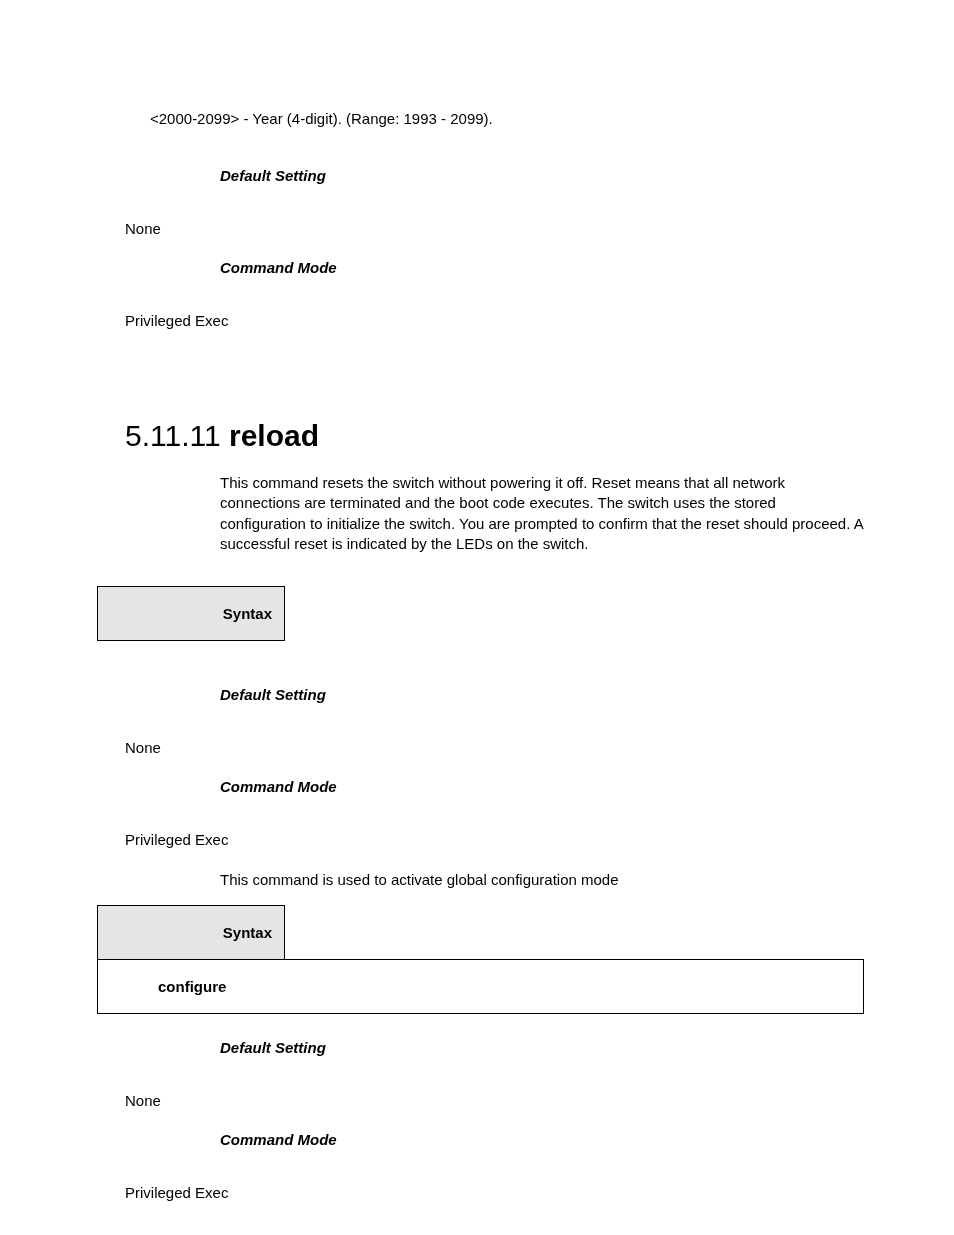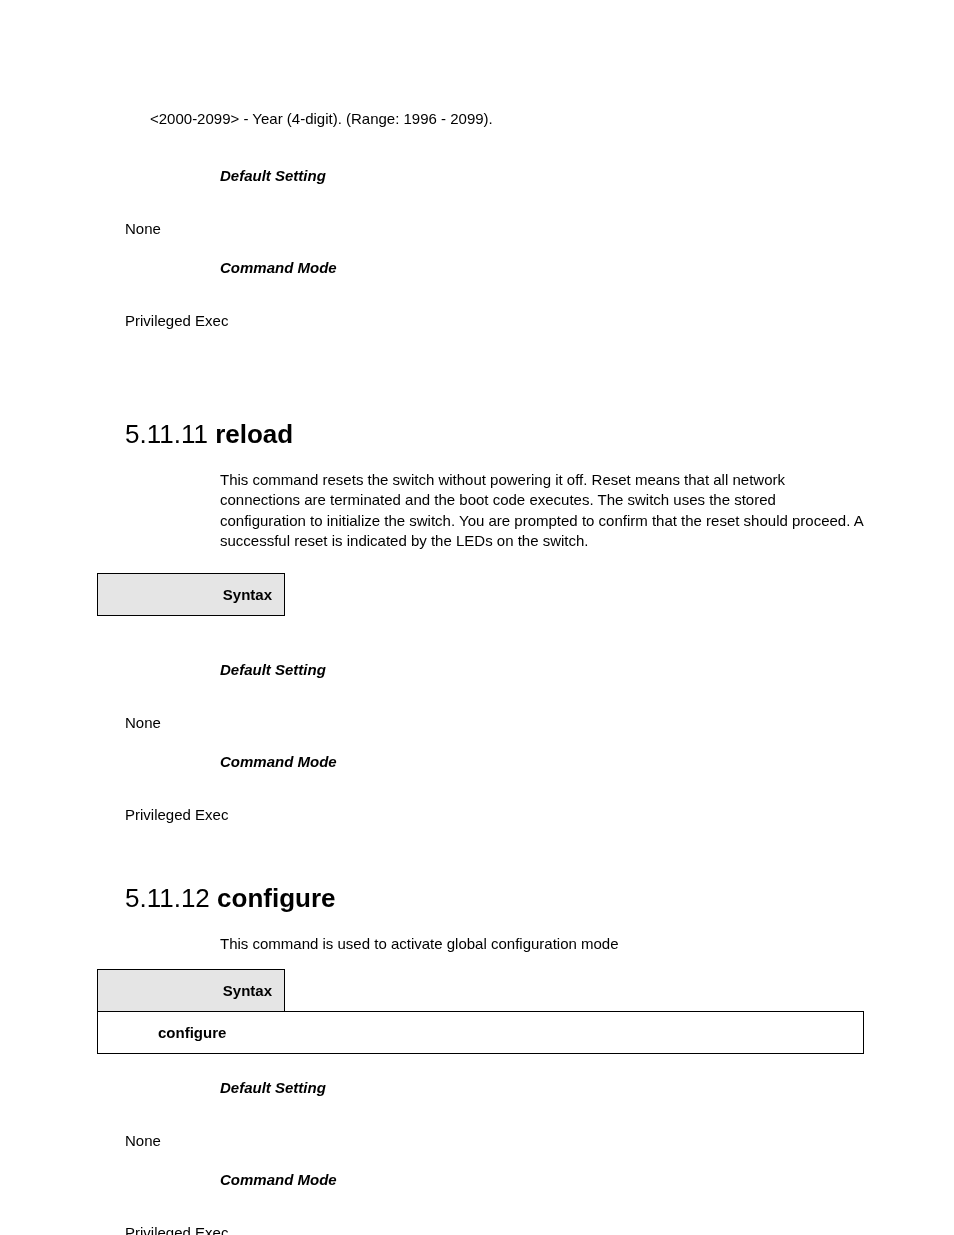--- a/index.html
+++ b/index.html
@@ -24,41 +24,41 @@
     font-weight: bold;
     margin-left: 95px;
     margin-bottom: 8px;
     font-style: italic;
   }
   .body-text {
     margin-bottom: 22px;
     margin-top: 36px;
   }
   .section-heading {
-    font-size: 26px;
+    font-size: 30px;
     margin-top: 90px;
     margin-bottom: 20px;
   }
   .section-heading .num { font-weight: normal; }
   .section-heading .title { font-weight: bold; }
   .section-desc {
     margin-left: 95px;
-    margin-bottom: 22px;
+    margin-bottom: 32px;
     line-height: 1.35;
   }
   table.syntax {
     border-collapse: collapse;
     width: 100%;
     margin-bottom: 45px;
     margin-left: -28px;
     width: calc(100% + 28px);
   }
   table.syntax td {
     border: 1px solid #000;
-    padding: 12px 12px;
+    padding: 18px 12px;
     vertical-align: middle;
   }
   table.syntax .hdr-cell {
     background: #e5e5e5;
     width: 162px;
     font-weight: bold;
     text-align: right;
     border-right: 1px solid #000;
   }
   table.syntax .hdr-empty {
@@ -77,21 +77,21 @@
     font-size: 10px;
     margin-top: 60px;
   }
 </style>
 </head>
 <body>
 
 <div class="page">
 
   <div class="param-line">
-    <b>&lt;2000-2099&gt; -</b><span> Year (4-digit). (Range: 1996 - 2099).</span>
+    <b>&lt;2000-2099&gt; -</b><span> Year (4-digit). (Range: 1993 - 2099).</span>
   </div>
 
   <div class="sub-heading">Default Setting</div>
   <div class="body-text">None</div>
   <div class="sub-heading">Command Mode</div>
   <div class="body-text">Privileged Exec</div>
 
   <div class="section-heading">
     <span class="num">5.11.11 </span><span class="title">reload</span>
   </div>
@@ -104,23 +104,20 @@
       <td class="hdr-empty" style="border:none;"></td>
     </tr>
   </tbody>
     </table>
 
   <div class="sub-heading">Default Setting</div>
   <div class="body-text">None</div>
   <div class="sub-heading">Command Mode</div>
   <div class="body-text">Privileged Exec</div>
 
-  <div class="section-heading" style="margin-top:60px;">
-    <span class="num">5.11.12 </span><span class="title">configure</span>
-  </div>
   <div class="section-desc" style="margin-bottom:15px;">This command is used to activate global configuration mode</div>
 
   <table class="syntax" style="margin-bottom:25px;">
     <tbody>
         <tr>
       <td class="hdr-cell">Syntax</td>
       <td class="hdr-empty" style="border:none;"></td>
     </tr>
     <tr>
       <td colspan="2" class="cmd-cell">configure</td>

